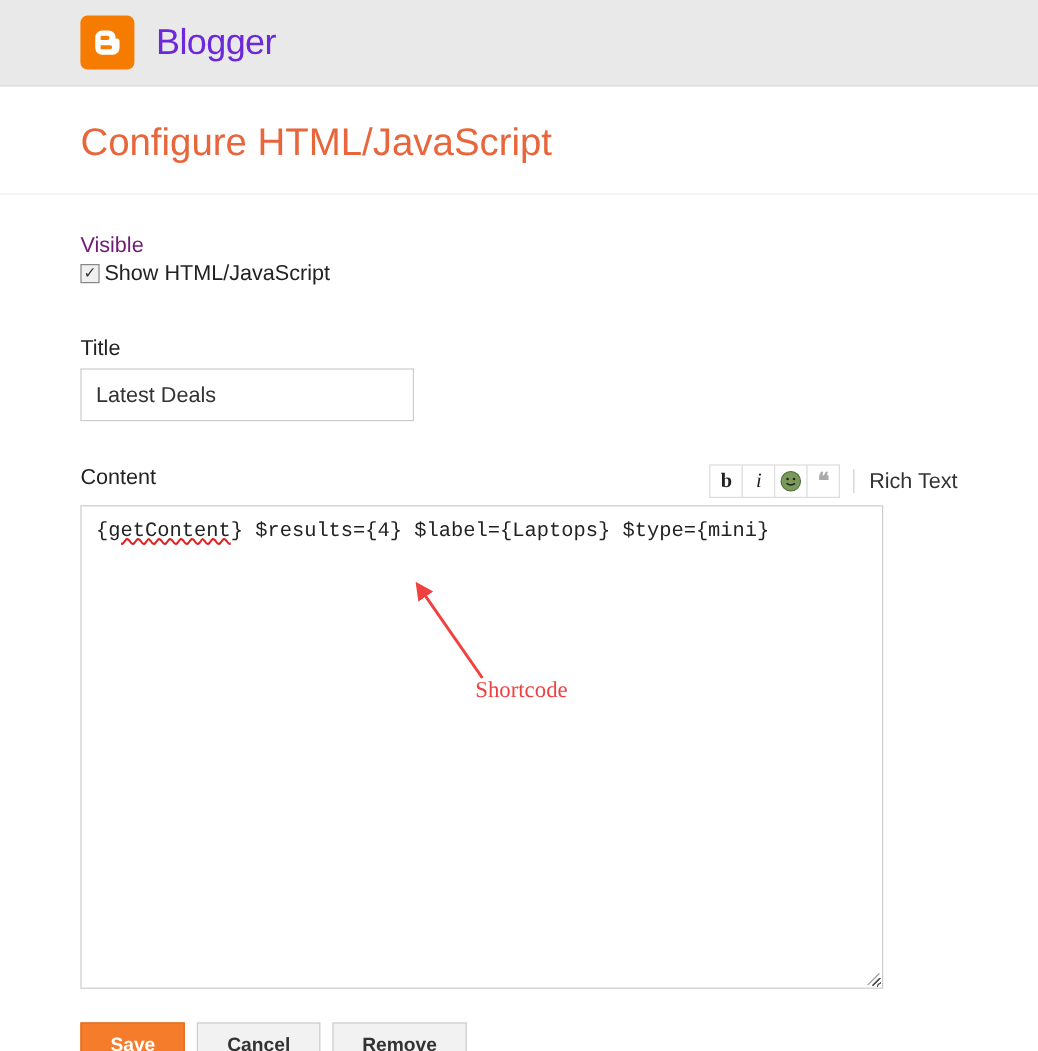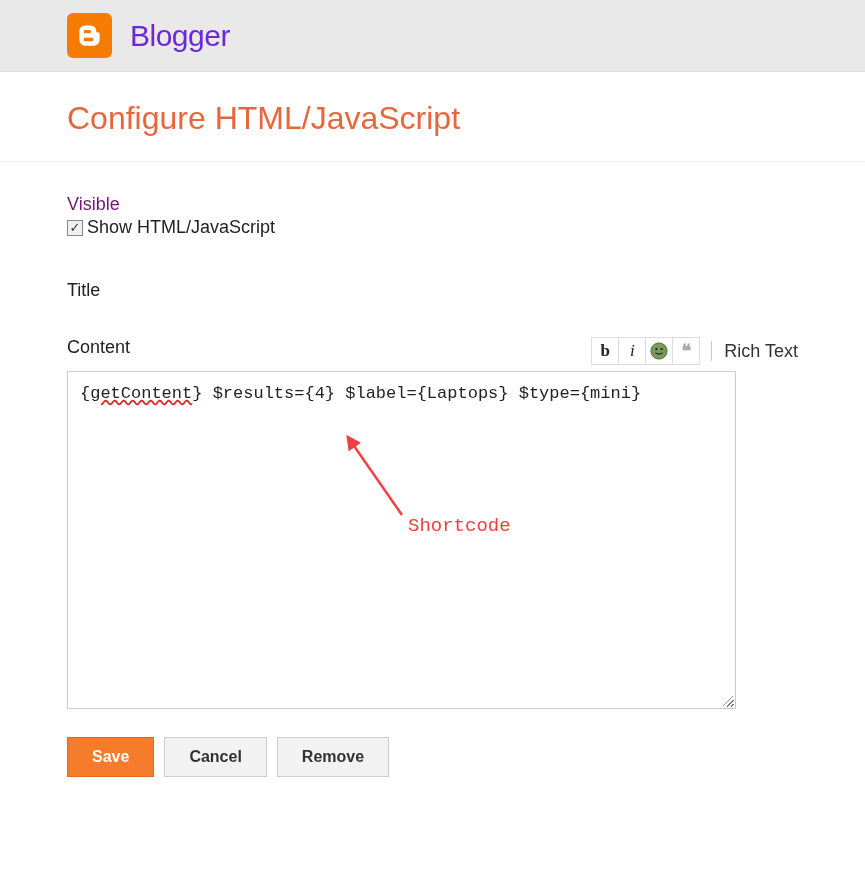--- a/index.html
+++ b/index.html
@@ -119,21 +119,21 @@
       background: #ccc;
       margin: 0 12px;
     }
     .richtext-link {
       font-size: 18px;
       color: #333;
       cursor: pointer;
     }
     .content-area {
       width: 669px;
-      height: 338px;
+      height: 403px;
       border: 1px solid #ccc;
       padding: 12px;
       font-family: "Courier New", monospace;
       font-size: 17px;
       color: #222;
       position: relative;
       resize: both;
       overflow: auto;
     }
     .content-text {
@@ -151,22 +151,21 @@
       position: absolute;
       left: 262px;
       top: 32px;
     }
     .shortcode-label {
       position: absolute;
       left: 316px;
       top: 112px;
       color: #f04040;
       font-size: 19px;
-      font-family: Liberation Mono, monospace;
-      margin-left: 12px;
+      font-family: Liberation Serif, serif;
     }
     .resize-handle {
       position: absolute;
       bottom: 2px;
       right: 2px;
       width: 12px;
       height: 12px;
       pointer-events: none;
     }
     .button-row {
@@ -205,20 +204,21 @@
 <h1 class="page-title">Configure HTML/JavaScript</h1>
 
 <div class="form-area">
   <div class="visible-label">Visible</div>
   <div class="checkbox-row">
     <span class="checkbox">✓</span>
     <span class="checkbox-label">Show HTML/JavaScript</span>
   </div>
 
   <div class="field-label">Title</div>
+  <input type="text" class="title-input" value="Latest Deals" style="">
 
   <div class="content-header">
     <div class="field-label" style="margin-bottom:0">Content</div>
     <div class="toolbar">
       <div class="toolbar-btn bold">b</div>
       <div class="toolbar-btn italic">i</div>
       <div class="toolbar-btn emoji">
         <svg width="18" height="18" viewBox="0 0 20 20">
           <circle cx="10" cy="10" r="9" fill="#7a9a5a" stroke="#4a6a3a" stroke-width="1"></circle>
           <circle cx="7" cy="8" r="1.2" fill="#222"></circle>

